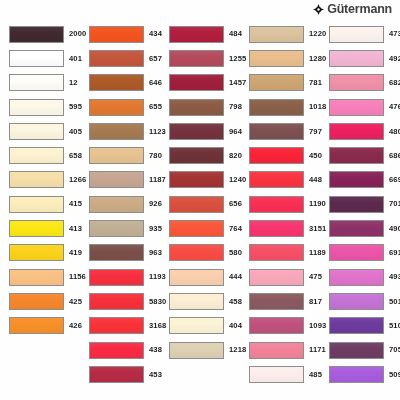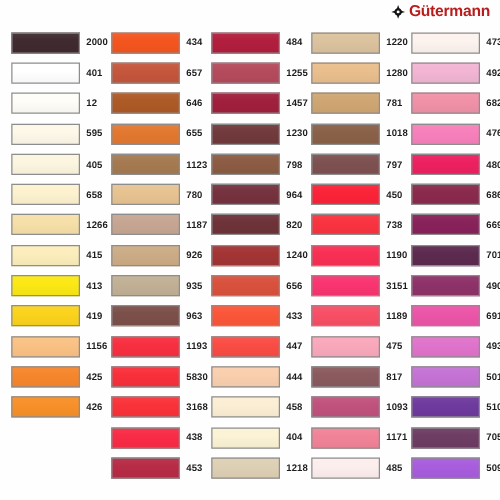--- a/index.html
+++ b/index.html
@@ -44,21 +44,21 @@
     width: 11px;
     height: 11px;
     display: block;
     flex: 0 0 auto;
   }
   .brand-name {
     font-family: "Liberation Sans", sans-serif;
     font-size: 12.5px;
     font-weight: bold;
     letter-spacing: -0.2px;
-    color: #b91c1c;
+    color: #404040;
     line-height: 1;
     white-space: nowrap;
   }
   
   .grid {
     position: absolute;
     top: 19px;
     left: 0;
     width: 400px;
     height: 381px;
@@ -251,24 +251,20 @@
         </div>
         <div class="swatch-row">
           <div class="swatch" title="1255" style="background: rgb(180, 75, 92);"></div>
           <div class="swatch-code">1255</div>
         </div>
         <div class="swatch-row">
           <div class="swatch" title="1457" style="background: rgb(160, 31, 60);"></div>
           <div class="swatch-code">1457</div>
         </div>
         <div class="swatch-row">
-          <div class="swatch" title="1230" style="background: rgb(113, 58, 60);"></div>
-          <div class="swatch-code">1230</div>
-        </div>
-        <div class="swatch-row">
           <div class="swatch" title="798" style="background: rgb(140, 92, 67);"></div>
           <div class="swatch-code">798</div>
         </div>
         <div class="swatch-row">
           <div class="swatch" title="964" style="background: rgb(117, 50, 63);"></div>
           <div class="swatch-code">964</div>
         </div>
         <div class="swatch-row">
           <div class="swatch" title="820" style="background: rgb(110, 51, 56);"></div>
           <div class="swatch-code">820</div>
@@ -276,25 +272,25 @@
         <div class="swatch-row">
           <div class="swatch" title="1240" style="background: rgb(163, 52, 52);"></div>
           <div class="swatch-code">1240</div>
         </div>
         <div class="swatch-row">
           <div class="swatch" title="656" style="background: rgb(217, 81, 61);"></div>
           <div class="swatch-code">656</div>
         </div>
         <div class="swatch-row">
           <div class="swatch" title="433" style="background: rgb(251, 86, 57);"></div>
-          <div class="swatch-code">433</div>
+          <div class="swatch-code">764</div>
         </div>
         <div class="swatch-row">
           <div class="swatch" title="447" style="background: rgb(249, 76, 68);"></div>
-          <div class="swatch-code">447</div>
+          <div class="swatch-code">580</div>
         </div>
         <div class="swatch-row">
           <div class="swatch" title="444" style="background: rgb(249, 207, 174);"></div>
           <div class="swatch-code">444</div>
         </div>
         <div class="swatch-row">
           <div class="swatch" title="458" style="background: rgb(251, 238, 212);"></div>
           <div class="swatch-code">458</div>
         </div>
         <div class="swatch-row">
@@ -326,21 +322,21 @@
         <div class="swatch-row">
           <div class="swatch" title="797" style="background: rgb(126, 81, 81);"></div>
           <div class="swatch-code">797</div>
         </div>
         <div class="swatch-row">
           <div class="swatch" title="450" style="background: rgb(251, 35, 56);"></div>
           <div class="swatch-code">450</div>
         </div>
         <div class="swatch-row">
           <div class="swatch" title="448" style="background: rgb(250, 51, 64);"></div>
-          <div class="swatch-code">738</div>
+          <div class="swatch-code">448</div>
         </div>
         <div class="swatch-row">
           <div class="swatch" title="1190" style="background: rgb(249, 47, 84);"></div>
           <div class="swatch-code">1190</div>
         </div>
         <div class="swatch-row">
           <div class="swatch" title="3151" style="background: rgb(249, 53, 112);"></div>
           <div class="swatch-code">3151</div>
         </div>
         <div class="swatch-row">

